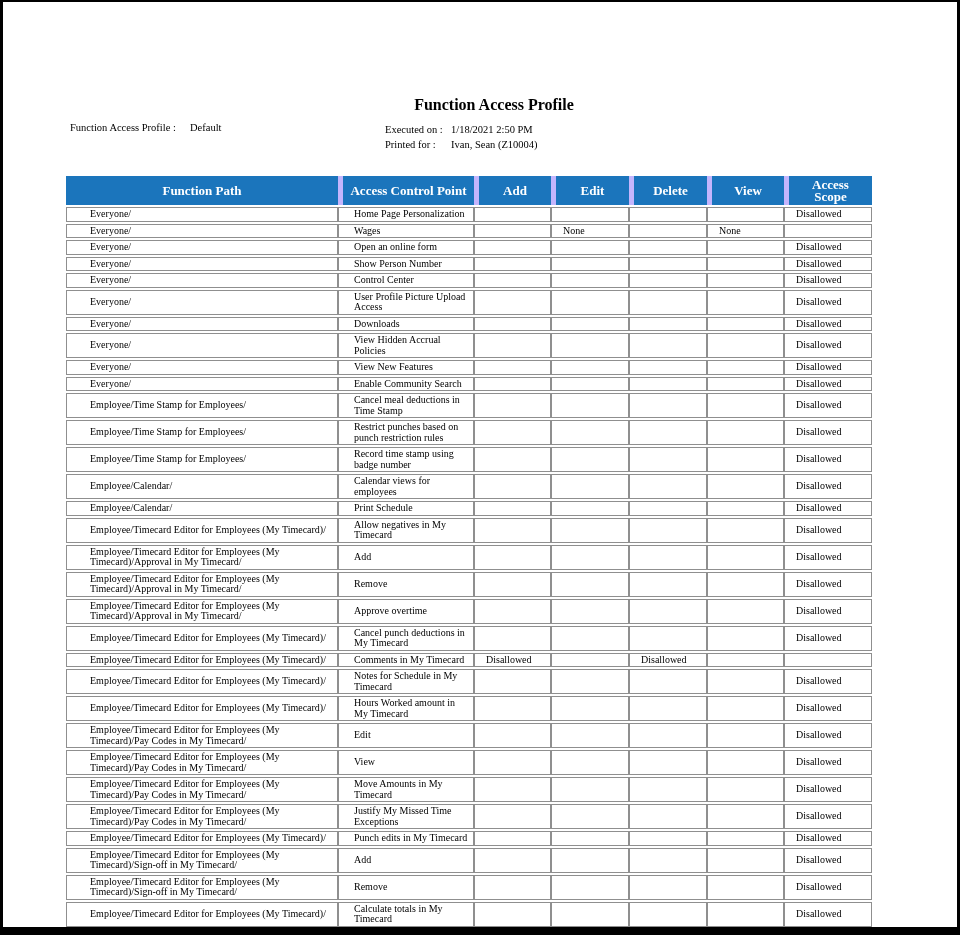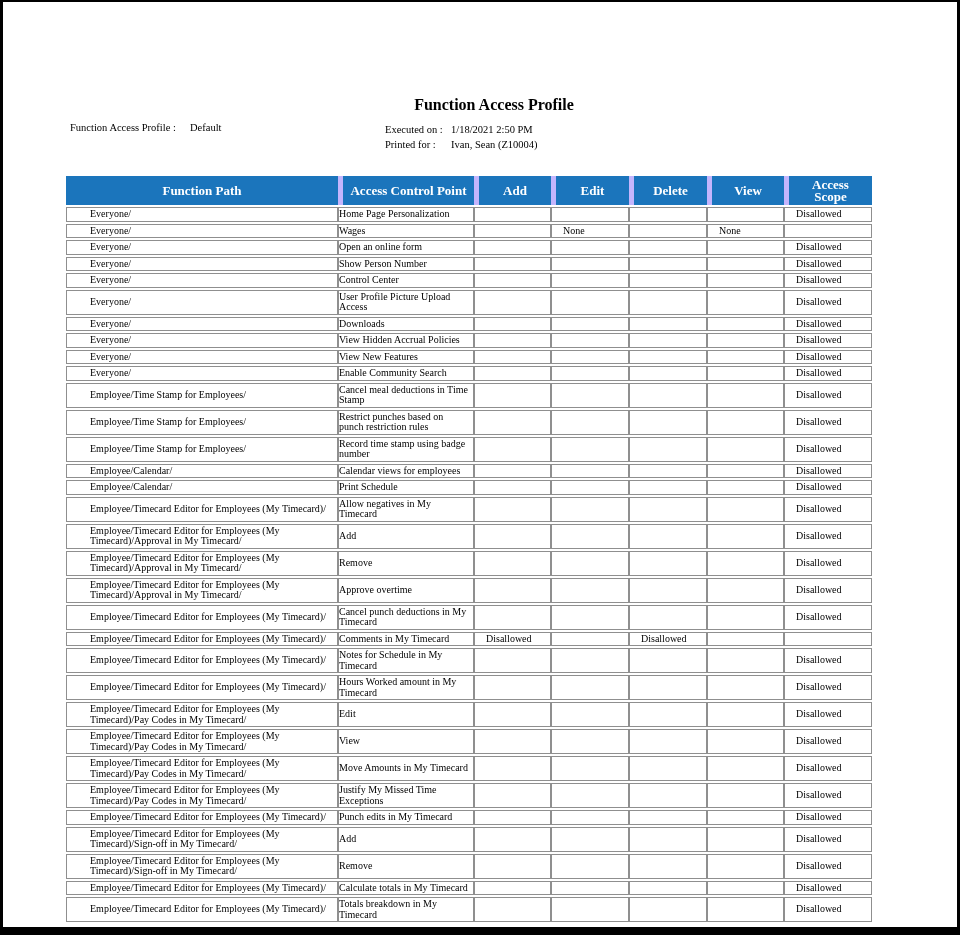--- a/index.html
+++ b/index.html
@@ -56,21 +56,21 @@
     font-size: 10px;
     line-height: 10.5px;
     padding: 1px 4px;
     vertical-align: middle;
     color: #000;
     background: #fff;
     overflow: hidden;
   }
   tbody td + td { border-left: 1px solid #8f8f8f; }
   td.c-path { padding-left: 23px; }
-  td.c-acp  { padding-left: 0; }
+  td.c-acp  { padding-left: 15px; }
   td.c-add, td.c-edit, td.c-del, td.c-view, td.c-scope { padding-left: 11px; }
 </style>
 </head>
 <body data-name="report-viewport">
 
 <div class="page" data-name="report-page">
 
   <h1 class="title" data-name="page-title">Function Access Profile</h1>
 
   <div class="meta" data-name="report-meta">

